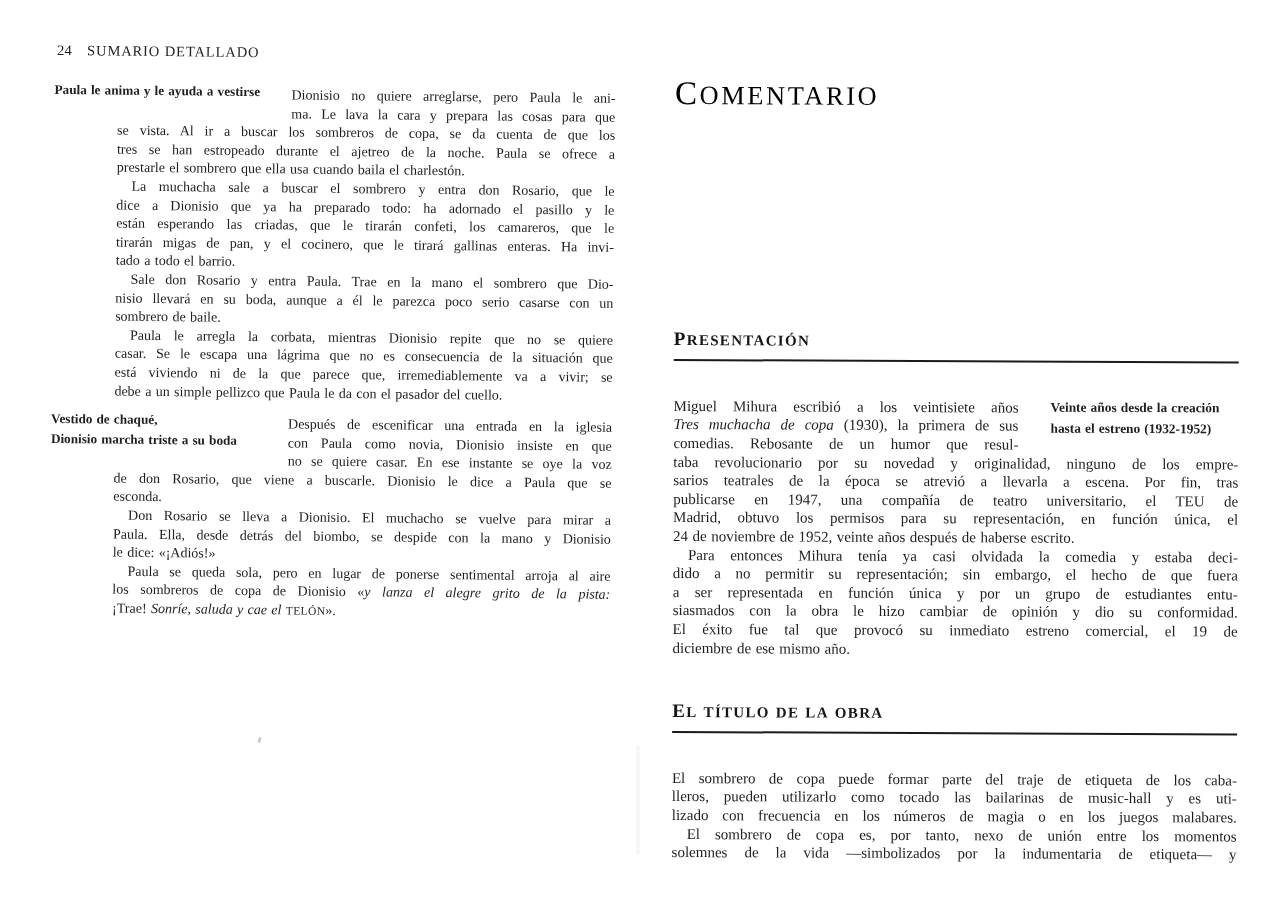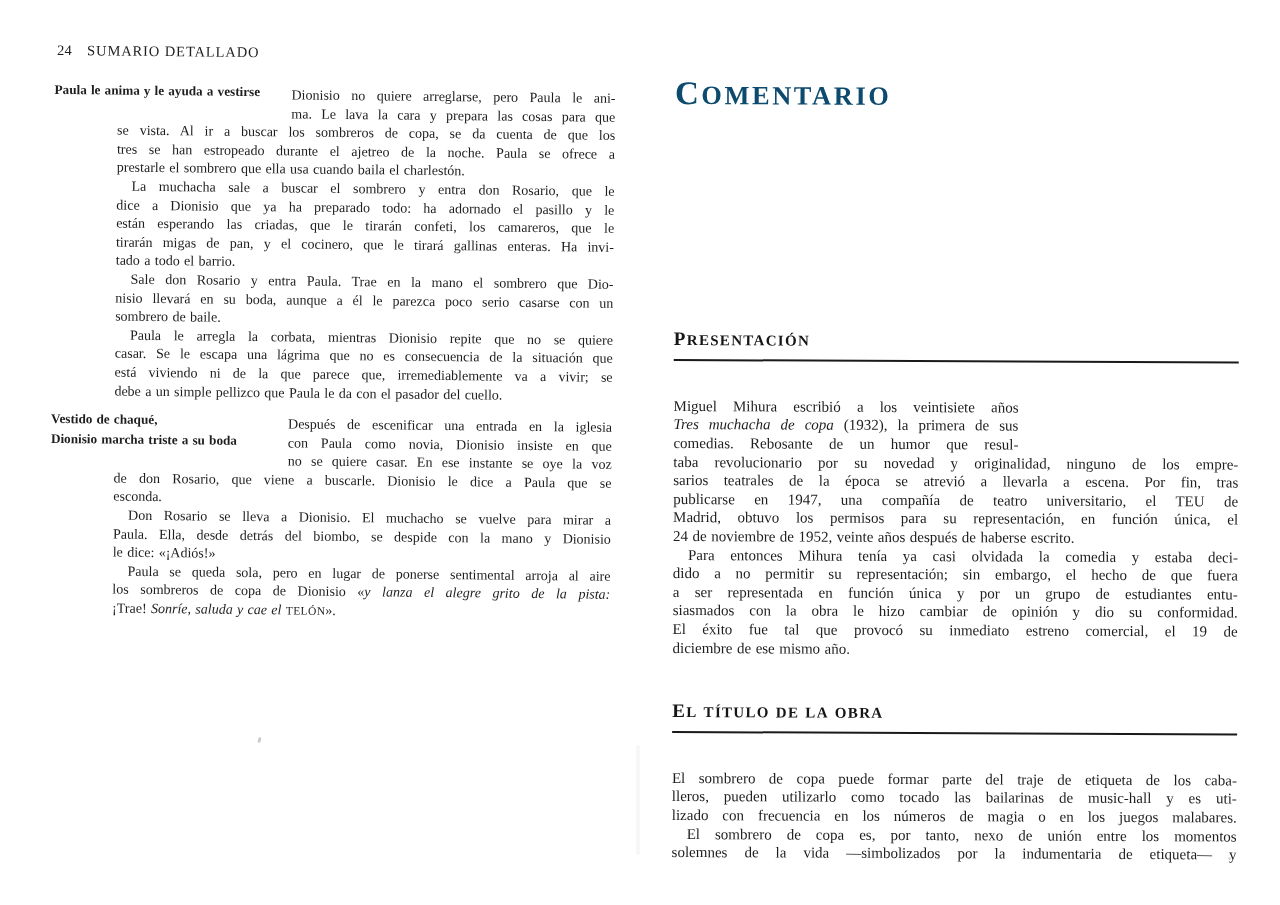--- a/index.html
+++ b/index.html
@@ -28,21 +28,21 @@
   .para.gap{margin-top:13px;}
   .sl{float:left;width:174px;}
   .sr{float:right;width:220px;}
   .note{position:absolute;font-weight:bold;line-height:19.5px;white-space:nowrap;}
   .note.nl{left:-63px;top:-4px;font-size:13.2px;}
   .note.nr{left:377px;top:-2px;font-size:13.4px;line-height:21px;}
   .it{font-style:italic;}
   .tsc{font-size:.82em;letter-spacing:.4px;}
 
   
-  .chapter{position:absolute;left:27px;top:77px;margin:0;font-size:33px;font-weight:bold;letter-spacing:2.6px;color:#0c4a6e;white-space:nowrap;line-height:1;}
+  .chapter{position:absolute;left:27px;top:77px;margin:0;font-size:33px;font-weight:normal;letter-spacing:2.6px;color:#000000;white-space:nowrap;line-height:1;}
   .chapter .scs{font-size:.8em;}
   .section{position:absolute;left:27px;width:565px;}
   #sec-0{top:328px;}
   #sec-1{top:700px;}
   .sechead{font-size:19px;font-weight:bold;letter-spacing:1.3px;color:#161616;
            border-bottom:2.5px solid #1a1a1a;padding-bottom:8px;line-height:1.2;}
   .sechead .scs{font-size:.79em;}
   .sec-paras{margin-top:36px;font-size:15px;line-height:18.6px;word-spacing:.05em;}
 
   
@@ -119,22 +119,26 @@
 
   <div class="page page-right">
     <div class="tilt-r">
       <h1 class="chapter" id="chapter-title"><span>C</span><span class="scs">O</span><span class="scs">M</span><span class="scs">E</span><span class="scs">N</span><span class="scs">T</span><span class="scs">A</span><span class="scs">R</span><span class="scs">I</span><span class="scs">O</span></h1>
       <div id="sections">
           <div class="section" id="sec-0">
             <div class="sechead"><span>P</span><span class="scs">R</span><span class="scs">E</span><span class="scs">S</span><span class="scs">E</span><span class="scs">N</span><span class="scs">T</span><span class="scs">A</span><span class="scs">C</span><span class="scs">I</span><span class="scs">Ó</span><span class="scs">N</span></div>
             <div class="sec-paras">
               <div class="para">
                 <div class="spacer sr" style="float: right; height: 53.8px;"></div>
+                <div class="note nr">
+                  <div>Veinte años desde la creación</div>
+                  <div>hasta el estreno (1932-1952)</div>
+                </div>
                 <div class="line">Miguel Mihura escribió a los veintisiete años</div>
-                <div class="line"><span class="it">Tres muchacha de copa</span><span> (1932), la primera de sus</span></div>
+                <div class="line"><span class="it">Tres muchacha de copa</span><span> (1930), la primera de sus</span></div>
                 <div class="line">comedias. Rebosante de un humor que resul-</div>
                 <div class="line">taba revolucionario por su novedad y originalidad, ninguno de los empre-</div>
                 <div class="line">sarios teatrales de la época se atrevió a llevarla a escena. Por fin, tras</div>
                 <div class="line">publicarse en 1947, una compañía de teatro universitario, el TEU de</div>
                 <div class="line">Madrid, obtuvo los permisos para su representación, en función única, el</div>
                 <div class="line endline">24 de noviembre de 1952, veinte años después de haberse escrito.</div>
               </div>
               <div class="para">
                 <div class="line ind">Para entonces Mihura tenía ya casi olvidada la comedia y estaba deci-</div>
                 <div class="line">dido a no permitir su representación; sin embargo, el hecho de que fuera</div>

